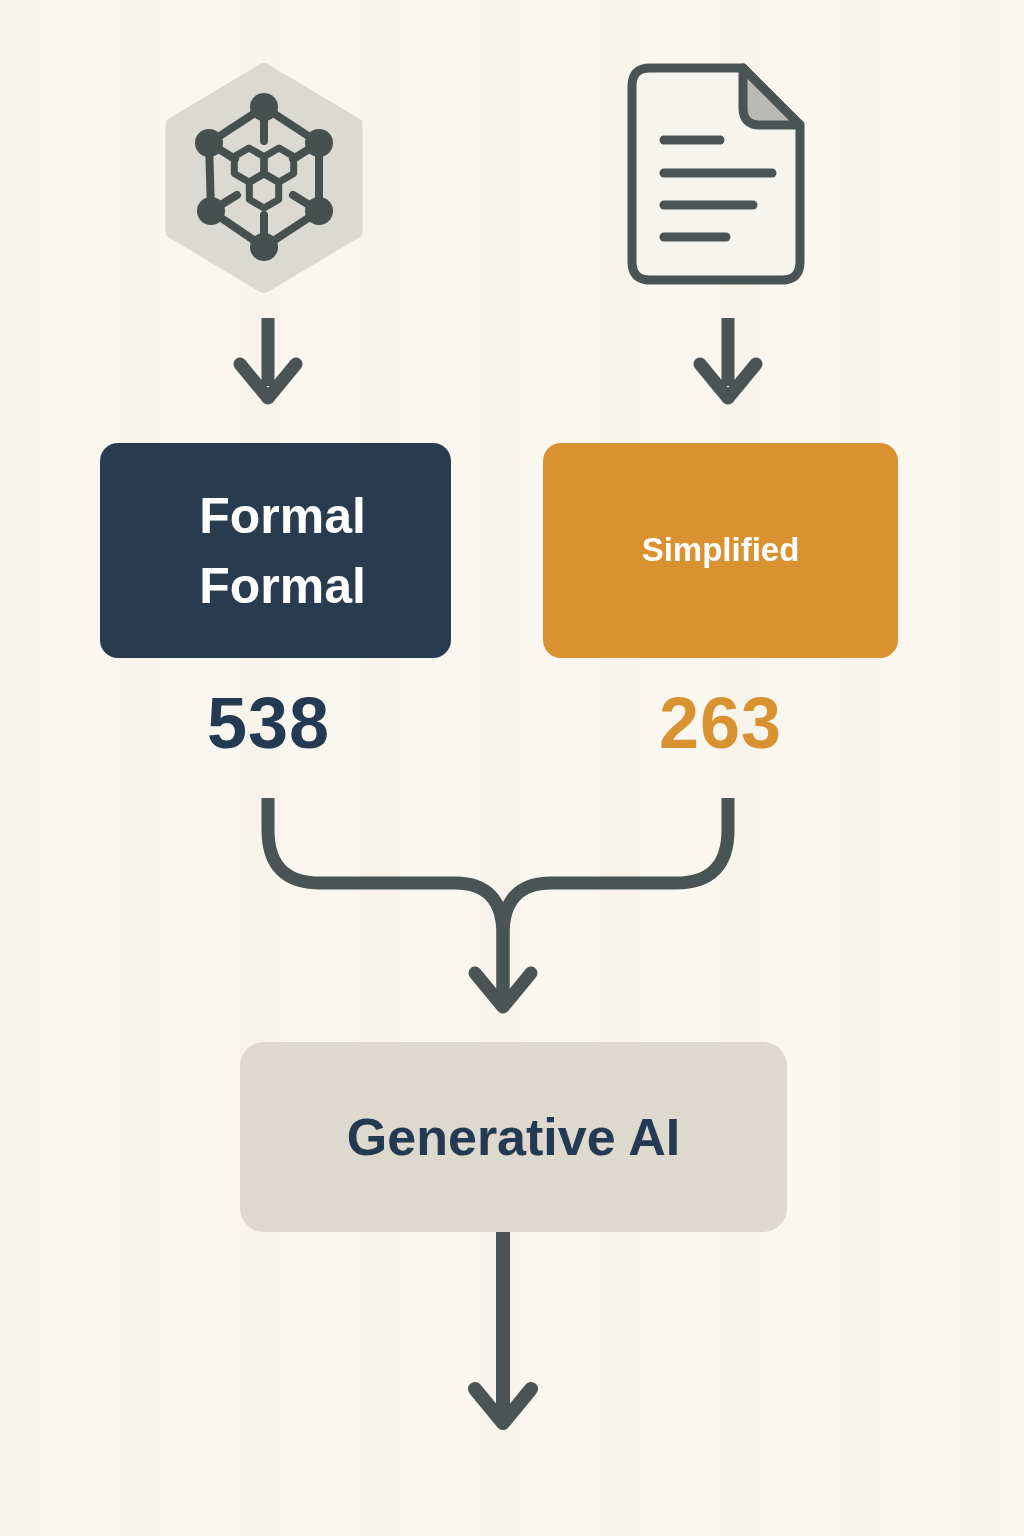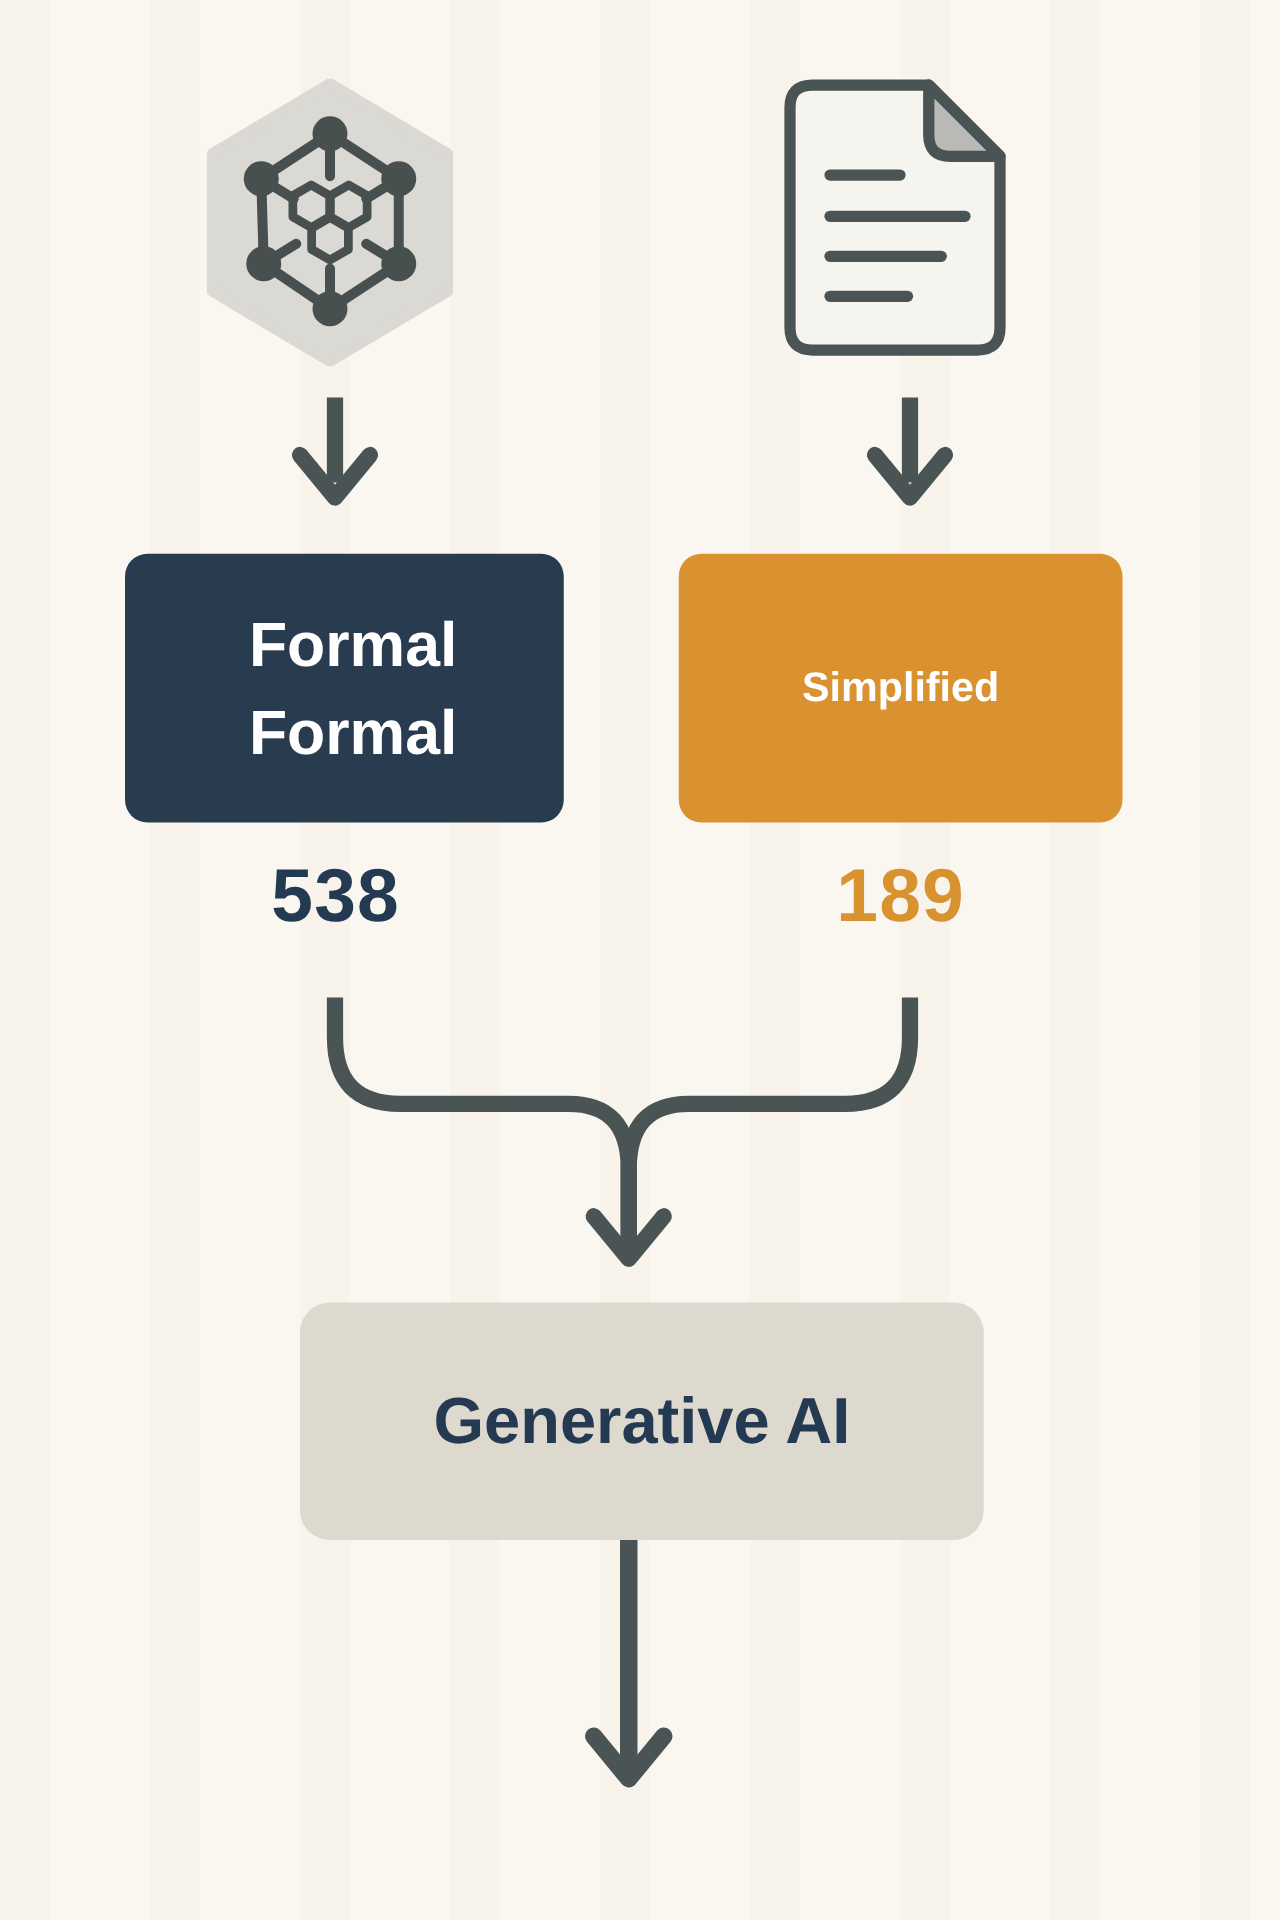--- a/index.html
+++ b/index.html
@@ -32,21 +32,21 @@
     left:543px;top:443px;width:355px;height:215px;
     background:#d9922f;color:#ffffff;font-size:33px;
   }
   .box-ecosystem{
     left:240px;top:1042px;width:547px;height:190px;
     background:#ddd9ce;color:#243a52;font-size:52px;
     border-radius:24px;line-height:1.35;text-align:center;
   }
   .count{
     position:absolute;top:682px;
-    font-weight:700;font-size:60px;text-align:center;
+    font-weight:700;font-size:72px;text-align:center;
     letter-spacing:1px;
   }
   .count-left{left:100px;width:337px;color:#243a52;}
   .count-right{left:543px;width:355px;color:#d8922f;}
   svg{display:block;}
 </style>
 </head>
 <body>
 
 <div class="canvas">
@@ -104,21 +104,21 @@
 
   <div class="node-box box-formal">
     <span>Formal</span>
     <span>Formal</span>
   </div>
   <div class="node-box box-simplified">
     <span>Simplified</span>
   </div>
 
   <div class="count count-left">538</div>
-  <div class="count count-right">189</div>
+  <div class="count count-right">263</div>
 
   <svg class="abs" style="left:0;top:770px;" width="1024" height="250" viewBox="0 0 1024 250">
     <g stroke="#4b5454" stroke-width="13" fill="none">
       <path d="M268 28 V60 Q268 113 320 113 H455 Q503 113 503 165 V232"></path>
       <path d="M728 28 V60 Q728 113 676 113 H551 Q503 113 503 165 V232"></path>
       <path d="M475 203 L503 237 L531 203" stroke-linecap="round" stroke-linejoin="round"></path>
     </g>
   </svg>
 
   <div class="node-box box-ecosystem">

